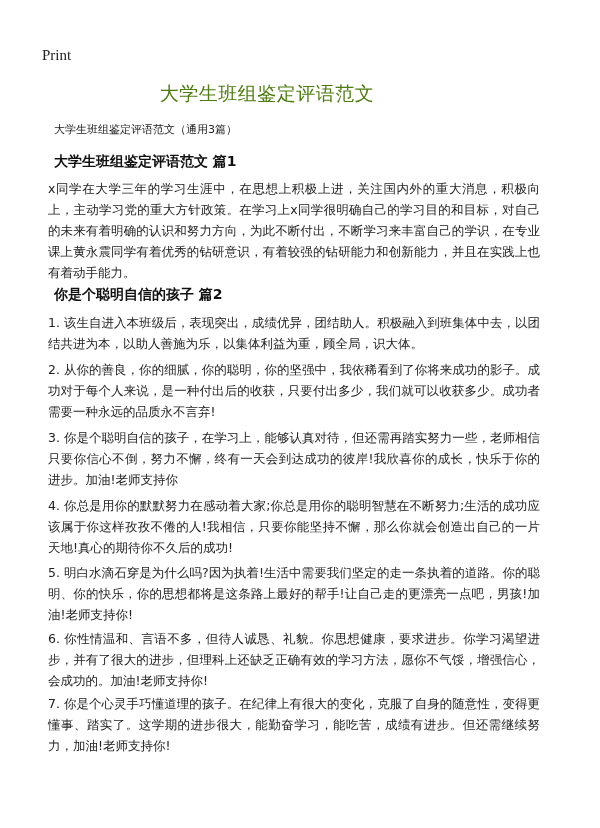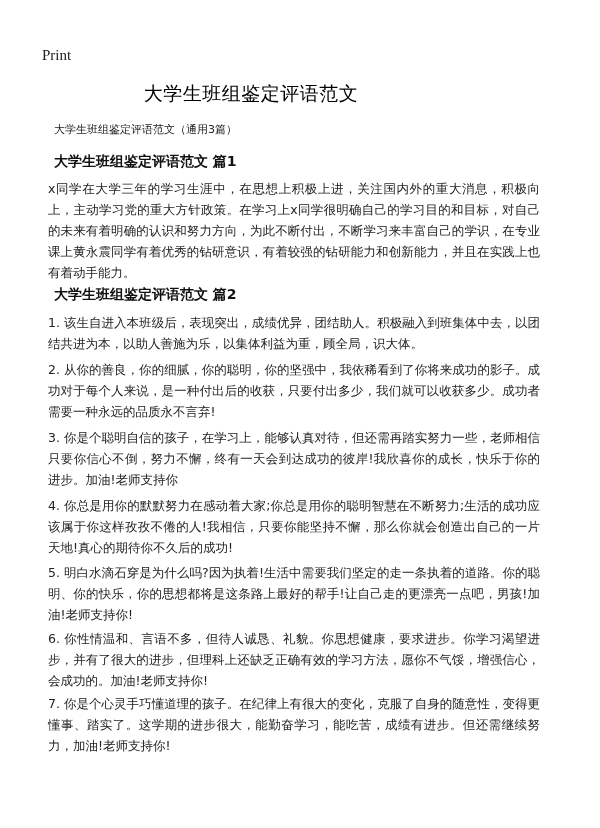--- a/index.html
+++ b/index.html
@@ -18,28 +18,28 @@
     .print-label {
       position: absolute;
       left: 42px;
       top: 47px;
       font-family: "Liberation Serif", "DejaVu Serif", serif;
       font-size: 15px;
       color: #222;
     }
     .doc-title {
       position: absolute;
-      left: 0;
+      left: 16px;
       width: 502px;
       top: 81px;
       text-align: center;
       font-size: 19px;
       font-weight: normal;
       letter-spacing: 0.5px;
-      color: #000000;
+      color: #4d7c0f;
       margin: 0;
     }
     .subtitle {
       position: absolute;
       left: 54px;
       top: 122px;
       font-size: 11px;
       color: #222;
     }
     .section-heading {
@@ -68,21 +68,21 @@
   <div class="print-label">Print</div>
 
   <h1 class="doc-title">大学生班组鉴定评语范文</h1>
 
   <div class="subtitle">大学生班组鉴定评语范文（通用3篇）</div>
 
   <h2 class="section-heading" style="top:153px;">大学生班组鉴定评语范文 篇1</h2>
 
   <p class="para" style="top:178px;">x同学在大学三年的学习生涯中，在思想上积极上进，关注国内外的重大消息，积极向上，主动学习党的重大方针政策。在学习上x同学很明确自己的学习目的和目标，对自己的未来有着明确的认识和努力方向，为此不断付出，不断学习来丰富自己的学识，在专业课上黄永震同学有着优秀的钻研意识，有着较强的钻研能力和创新能力，并且在实践上也有着动手能力。</p>
 
-  <h2 class="section-heading" style="top:286px;">大学生班组鉴定评语范文 篇2</h2>
+  <h2 class="section-heading" style="top:286px;">你是个聪明自信的孩子 篇2</h2>
 
   <p class="para" style="top:312px;">1. 该生自进入本班级后，表现突出，成绩优异，团结助人。积极融入到班集体中去，以团结共进为本，以助人善施为乐，以集体利益为重，顾全局，识大体。</p>
 
   <p class="para" style="top:359px;">2. 从你的善良，你的细腻，你的聪明，你的坚强中，我依稀看到了你将来成功的影子。成功对于每个人来说，是一种付出后的收获，只要付出多少，我们就可以收获多少。成功者需要一种永远的品质永不言弃!</p>
 
   <p class="para" style="top:427px;">3. 你是个聪明自信的孩子，在学习上，能够认真对待，但还需再踏实努力一些，老师相信只要你信心不倒，努力不懈，终有一天会到达成功的彼岸!我欣喜你的成长，快乐于你的进步。加油!老师支持你</p>
 
   <p class="para" style="top:495px;">4. 你总是用你的默默努力在感动着大家;你总是用你的聪明智慧在不断努力;生活的成功应该属于你这样孜孜不倦的人!我相信，只要你能坚持不懈，那么你就会创造出自己的一片天地!真心的期待你不久后的成功!</p>
 
   <p class="para" style="top:562px;">5. 明白水滴石穿是为什么吗?因为执着!生活中需要我们坚定的走一条执着的道路。你的聪明、你的快乐，你的思想都将是这条路上最好的帮手!让自己走的更漂亮一点吧，男孩!加油!老师支持你!</p>

